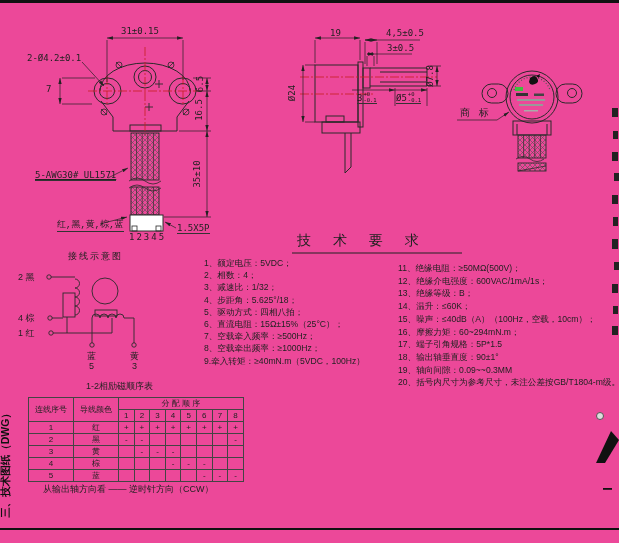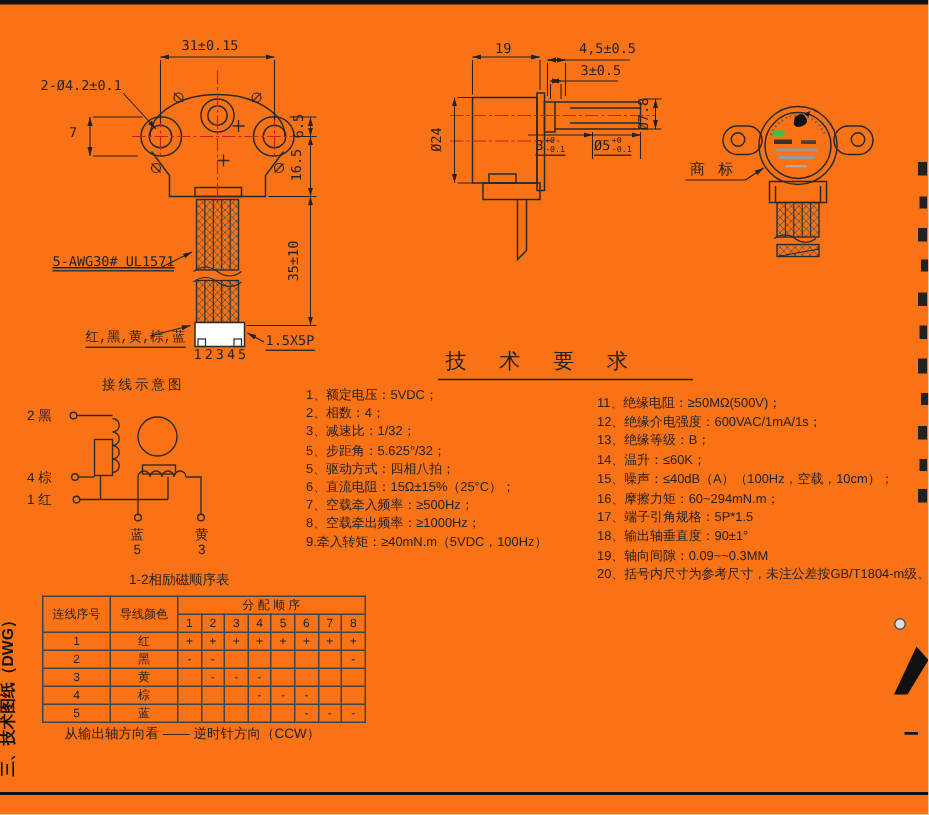--- a/index.html
+++ b/index.html
@@ -1,16 +1,16 @@
 <!DOCTYPE html>
 <html><head>
 <meta charset="utf-8">
 <style>
   html,body{margin:0;padding:0;background:#fff;}
-  .page{position:relative;width:619px;height:543px;background:#f97316;overflow:hidden;
+  .page{position:relative;width:619px;height:543px;background:#ec4899;overflow:hidden;
         font-family:"Liberation Sans",sans-serif;color:#1a1a1a;}
   .abs{position:absolute;white-space:nowrap;}
   .dim{font-family:"DejaVu Sans Mono",monospace;font-size:9px;color:#222;}
   .dim-u{border-bottom:1px solid #333;padding-bottom:0px;}
   .vtext{position:absolute;white-space:nowrap;transform:rotate(-90deg);transform-origin:center;}
   .cjk9{font-size:9px;color:#222;}
   .cjk10{font-size:10px;color:#222;}
   .req-title{font-size:14px;letter-spacing:9px;color:#222;}
   .req-line{white-space:nowrap;}
   .req-col{position:absolute;font-size:8.6px;color:#222;}
@@ -221,21 +221,21 @@
     </span>
   </div>
 
   <div class="abs cjk10" style="left:460px;top:106px;letter-spacing:3px;">商 标</div>
 
   <div class="abs req-title" style="left:297px;top:232px;">技 术 要 求</div>
   <div class="req-col" style="left:204px;top:257px;line-height:12.2px;">
       <div class="req-line">1、额定电压：5VDC；</div>
       <div class="req-line">2、相数：4；</div>
       <div class="req-line">3、减速比：1/32；</div>
-      <div class="req-line">5、步距角：5.625°/32；</div>
+      <div class="req-line">4、步距角：5.625°/18；</div>
       <div class="req-line">5、驱动方式：四相八拍；</div>
       <div class="req-line">6、直流电阻：15Ω±15%（25°C）；</div>
       <div class="req-line">7、空载牵入频率：≥500Hz；</div>
       <div class="req-line">8、空载牵出频率：≥1000Hz；</div>
       <div class="req-line">9.牵入转矩：≥40mN.m（5VDC，100Hz）</div>
     </div>
   <div class="req-col" style="left:398px;top:262px;line-height:12.7px;">
       <div class="req-line">11、绝缘电阻：≥50MΩ(500V)；</div>
       <div class="req-line">12、绝缘介电强度：600VAC/1mA/1s；</div>
       <div class="req-line">13、绝缘等级：B；</div>

